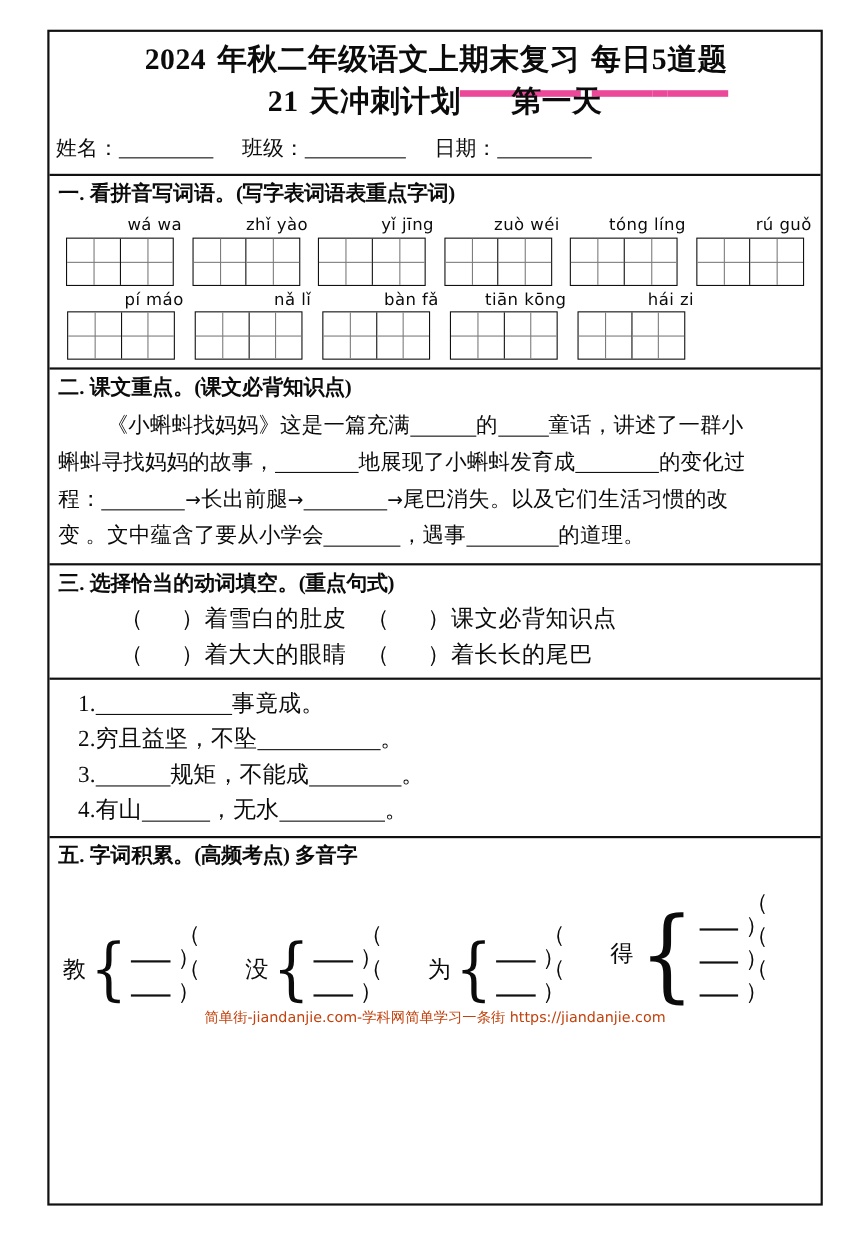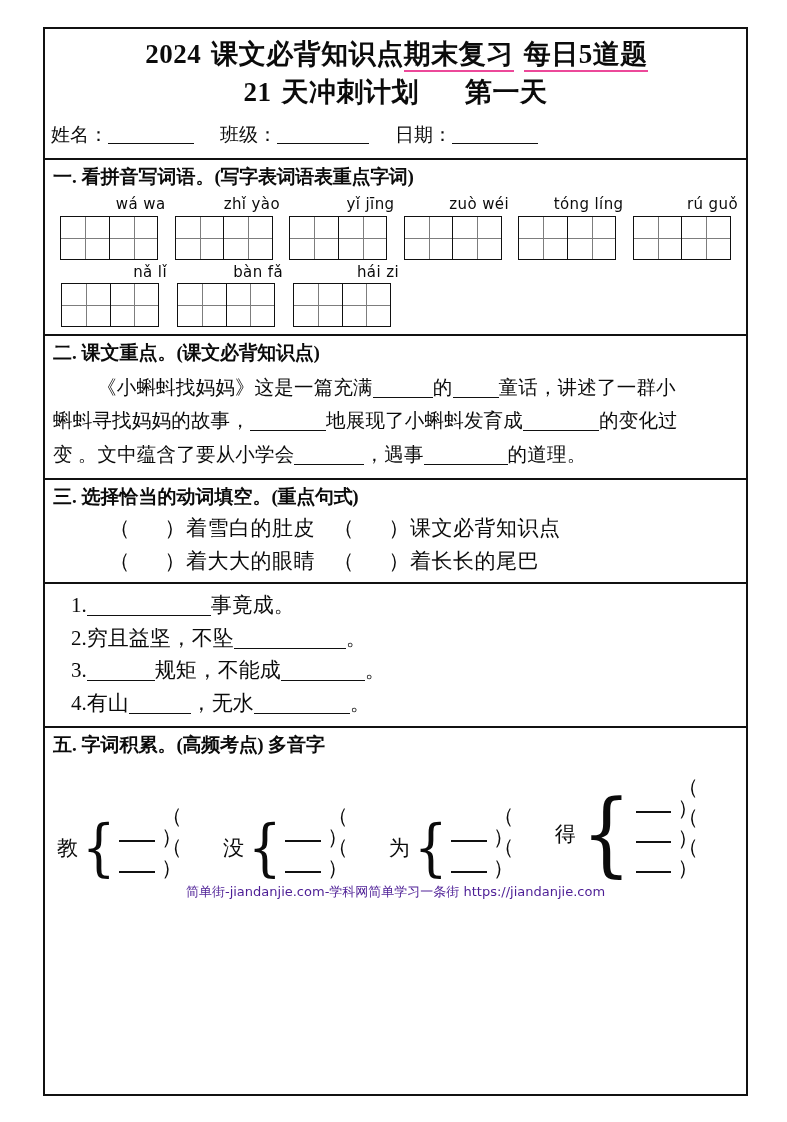--- a/index.html
+++ b/index.html
@@ -28,21 +28,21 @@
     text-align:center;
     font-family:"Liberation Serif","DejaVu Serif",serif;
     font-weight:bold;
     font-size:27px;
     letter-spacing:0.5px;
     line-height:1.32;
     white-space:nowrap;
   }
   .title-l1{padding-left:2px;}
   .title-l2{margin-top:2px;}
-  .t-underline{border-bottom:2px solid #ec4899;padding-bottom:1px;}
+  .t-underline{border-bottom:6px solid #ec4899;padding-bottom:13px;}
   .gap-sm{display:inline-block;width:10px;}
   .gap-md{display:inline-block;width:46px;}
 
   .idline{
     margin-top:12px;
     text-align:left;
     font-size:19px;
     white-space:nowrap;
   }
   .idline .lbl{font-family:"Liberation Serif","DejaVu Serif",serif;}
@@ -140,33 +140,33 @@
   }
   .drow .dparen{font-size:21px;margin-left:6px;line-height:1;}
   .drow .dparen .sp{display:inline-block;width:28px;}
   .g-de .drow{height:30px;}
 
   
   .footer{
     text-align:center;
     font-family:"DejaVu Sans","Liberation Sans",sans-serif;
     font-size:13px;
-    color:#4c1d95;
+    color:#c2410c;
     padding:4px 0 6px 0;
   }
 </style>
 </head>
 <body>
 
 <div class="page">
   <div class="sheet">
 
     <div class="hdr">
       <div class="title-l1">
-        <span>2024</span><span class="gap-sm"></span><span>课文必背知识点</span><span class="t-underline">期末复习</span><span class="gap-sm"></span><span class="t-underline">每日</span><span class="t-underline">5</span><span class="t-underline">道题</span>
+        <span>2024</span><span class="gap-sm"></span><span>年秋二年级语文上</span><span class="t-underline">期末复习</span><span class="gap-sm"></span><span class="t-underline">每日</span><span class="t-underline">5</span><span class="t-underline">道题</span>
       </div>
       <div class="title-l2">
         <span>21</span><span class="gap-sm"></span><span>天冲刺计划</span><span class="gap-md"></span><span>第一天</span>
       </div>
 
       <div class="idline">
         <span class="lbl">姓名：</span><span class="blank b-name"></span><span class="idsp"></span><span class="lbl">班级：</span><span class="blank b-class"></span><span class="idsp"></span><span class="lbl">日期：</span><span class="blank b-date"></span>
       </div>
     </div>
 
@@ -216,28 +216,42 @@
           <div class="py">rú  guǒ</div>
           <div class="tzg">
               <div class="cellbox"></div>
               <div class="cellbox"></div>
             </div>
         </div>
       </div>
 
       <div class="pyrow r2">
         <div class="pycell">
+          <div class="py">pí  máo</div>
+          <div class="tzg">
+              <div class="cellbox"></div>
+              <div class="cellbox"></div>
+            </div>
+        </div>
+        <div class="pycell">
           <div class="py">nǎ    lǐ</div>
           <div class="tzg">
               <div class="cellbox"></div>
               <div class="cellbox"></div>
             </div>
         </div>
         <div class="pycell">
           <div class="py">bàn  fǎ</div>
+          <div class="tzg">
+              <div class="cellbox"></div>
+              <div class="cellbox"></div>
+            </div>
+        </div>
+        <div class="pycell">
+          <div class="py">tiān kōng</div>
           <div class="tzg">
               <div class="cellbox"></div>
               <div class="cellbox"></div>
             </div>
         </div>
         <div class="pycell">
           <div class="py">hái   zi</div>
           <div class="tzg">
               <div class="cellbox"></div>
               <div class="cellbox"></div>
@@ -247,20 +261,21 @@
     </div>
 
     <div class="sec">
       <div class="sec-head">
         <span class="num">二.</span>
         <span>课文重点。</span><span class="sec-note">(课文必背知识点)</span>
       </div>
       <div class="para">
         <p><span class="ind"></span><span>《小蝌蚪找妈妈》这是一篇充满</span><span class="ul u60"></span><span>的</span><span class="ul u46"></span><span>童话，讲述了一群小</span></p>
         <p><span>蝌蚪寻找妈妈的故事，</span><span class="ul u76"></span><span>地展现了小蝌蚪发育成</span><span class="ul u76"></span><span>的变化过</span></p>
+        <p><span>程：</span><span class="ul u76"></span><span class="arrow">→</span><span>长出前腿</span><span class="arrow">→</span><span class="ul u76"></span><span class="arrow">→</span><span>尾巴消失。以及它们生活习惯的改</span></p>
         <p><span>变 。文中蕴含了要从小学会</span><span class="ul u70"></span><span>，遇事</span><span class="ul u84"></span><span>的道理。</span></p>
       </div>
     </div>
 
     <div class="sec">
       <div class="sec-head">
         <span class="num">三.</span>
         <span>选择恰当的动词填空。</span><span class="sec-note">(重点句式)</span>
       </div>
       <div class="qline">

